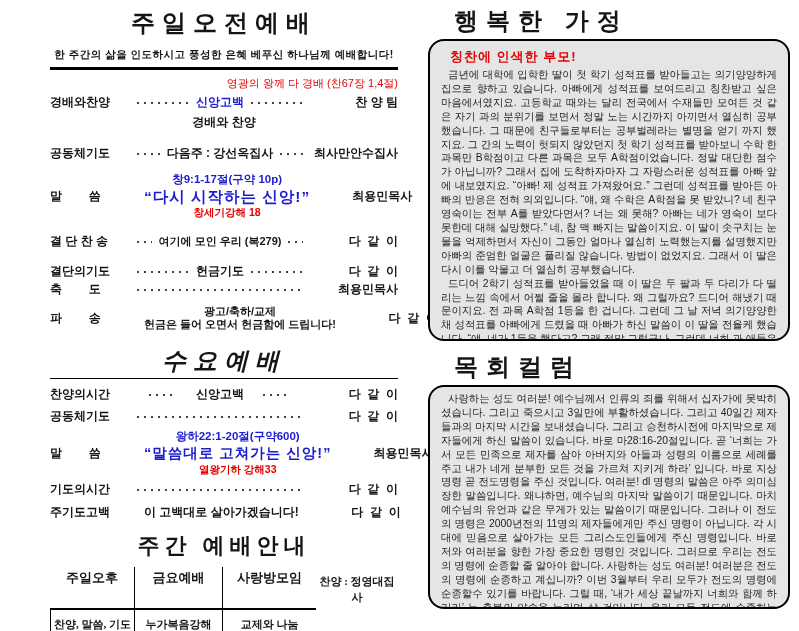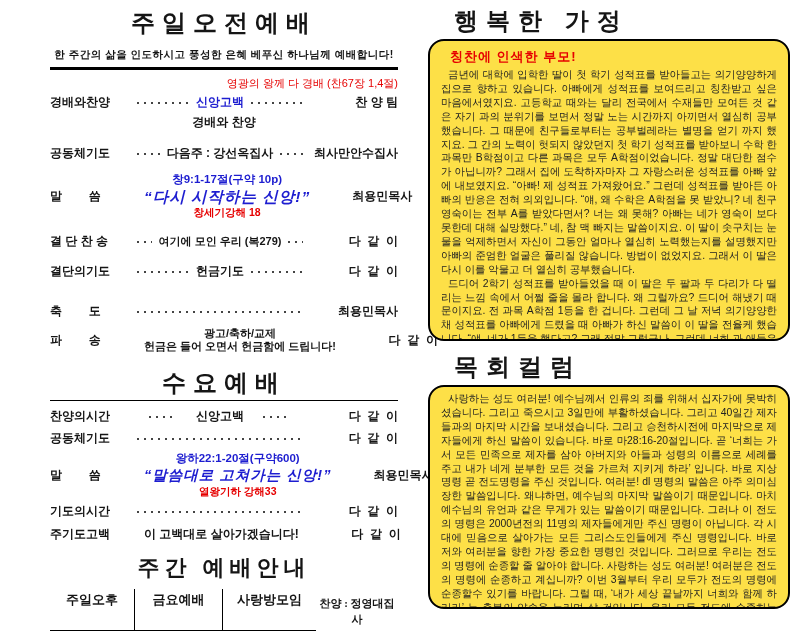--- a/index.html
+++ b/index.html
@@ -22,36 +22,36 @@
   .order-row { display:flex; align-items:center; font-size:12px; font-weight:700; margin-top:9px; }
   .order-row .lbl { width:80px; white-space:pre; flex:0 0 auto; }
   .order-row .rgt { width:88px; white-space:pre; text-align:right; flex:0 0 auto; }
   .leader { flex:1 1 auto; height:2px; margin:0 7px;
             background:repeating-linear-gradient(to right,#444 0 2px,transparent 2px 7px); }
   .ctr { text-align:center; white-space:pre; flex:0 0 auto; }
   .ctr-col { display:flex; flex-direction:column; align-items:center; gap:0; flex:0 0 auto; }
   .sub-center { text-align:center; font-size:12px; font-weight:700; margin-top:3px; }
 
   .sermon-ref   { font-size:11.5px; font-weight:700; }
-  .sermon-title { font-size:15.5px; font-weight:700; letter-spacing:1px; line-height:19px;font-style:italic; }
+  .sermon-title { font-size:15.5px; font-weight:700; letter-spacing:1px; line-height:19px; }
   .sermon-note  { font-size:10.5px; font-weight:700; }
   .two-line-a { font-size:11px; font-weight:700; line-height:13px; }
   .two-line-b { font-size:11px; font-weight:700; line-height:13px; }
 
   
   .wtable { display:grid; grid-template-columns:84px 88px 94px 82px; margin-top:8px; }
   .wcell { text-align:center;font-family:Liberation Serif, serif; }
   .wcell.vline { border-left:1.5px solid #000; }
   .th { font-size:13px; font-weight:700; padding:2px 0 5px; border-bottom:2.5px solid #000; }
   .g1 { font-size:11px; font-weight:700; line-height:16px; padding:6px 0 5px; }
 
   
   .right-col { position:absolute; left:428px; top:8px; width:362px; }
   .r-title { font-size:24px; font-weight:700; letter-spacing:8px; margin:0 0 5px 26px; line-height:26px; }
-  .rbox { border:2.5px solid #000; border-radius:16px; padding:5px 11px 6px; background:#fde047; overflow:hidden; }
+  .rbox { border:2.5px solid #000; border-radius:16px; padding:5px 11px 6px; background:#e5e5e5; overflow:hidden; }
   .rbox.family { height:302px; }
   .rbox.column { height:224px; }
   .box-heading { color:#e60000; font-weight:700; font-size:13px; letter-spacing:1px; margin:2px 0 2px 9px; }
   .rbox p { margin:0; font-size:10.4px; line-height:13.9px; text-align:justify; text-indent:7px; color:#222; }
   .col-gap { height:13px; }
 </style>
 </head>
 <body>
 
 <div class="page">
@@ -102,38 +102,38 @@
     </div>
 
     <div class="order-row" style="margin-top:13px;">
       <span class="lbl">결단의기도</span>
       <span class="leader"></span>
       <span class="ctr">헌금기도</span>
       <span class="leader"></span>
       <span class="rgt">다  같  이</span>
     </div>
 
-    <div class="order-row" style="margin-top:23px;">
+    <div class="order-row" style="margin-top:1px;">
       <span class="lbl">축        도</span>
       <span class="leader"></span>
       <span class="rgt">최용민목사</span>
     </div>
 
     <div class="order-row" style="margin-top:7px;">
       <span class="lbl">파        송</span>
       <span class="leader"></span>
       <span class="ctr-col">
         <span class="two-line-a">광고/축하/교제</span>
         <span class="two-line-b">헌금은 들어 오면서 헌금함에 드립니다!</span>
       </span>
       <span class="leader"></span>
       <span class="rgt">다  같  이</span>
     </div>
 
-    <div class="sec-title" style="margin-top:17px;">수요예배</div>
+    <div class="sec-title" style="margin-top:17px;font-style:italic;">수요예배</div>
     <hr class="hr-thin">
 
     <div class="order-row" style="margin-top:7px;gap:12px;">
       <span class="lbl">찬양의시간</span>
       <span class="leader"></span>
       <span class="ctr">신앙고백</span>
       <span class="leader"></span>
       <span class="rgt">다  같  이</span>
     </div>
 

